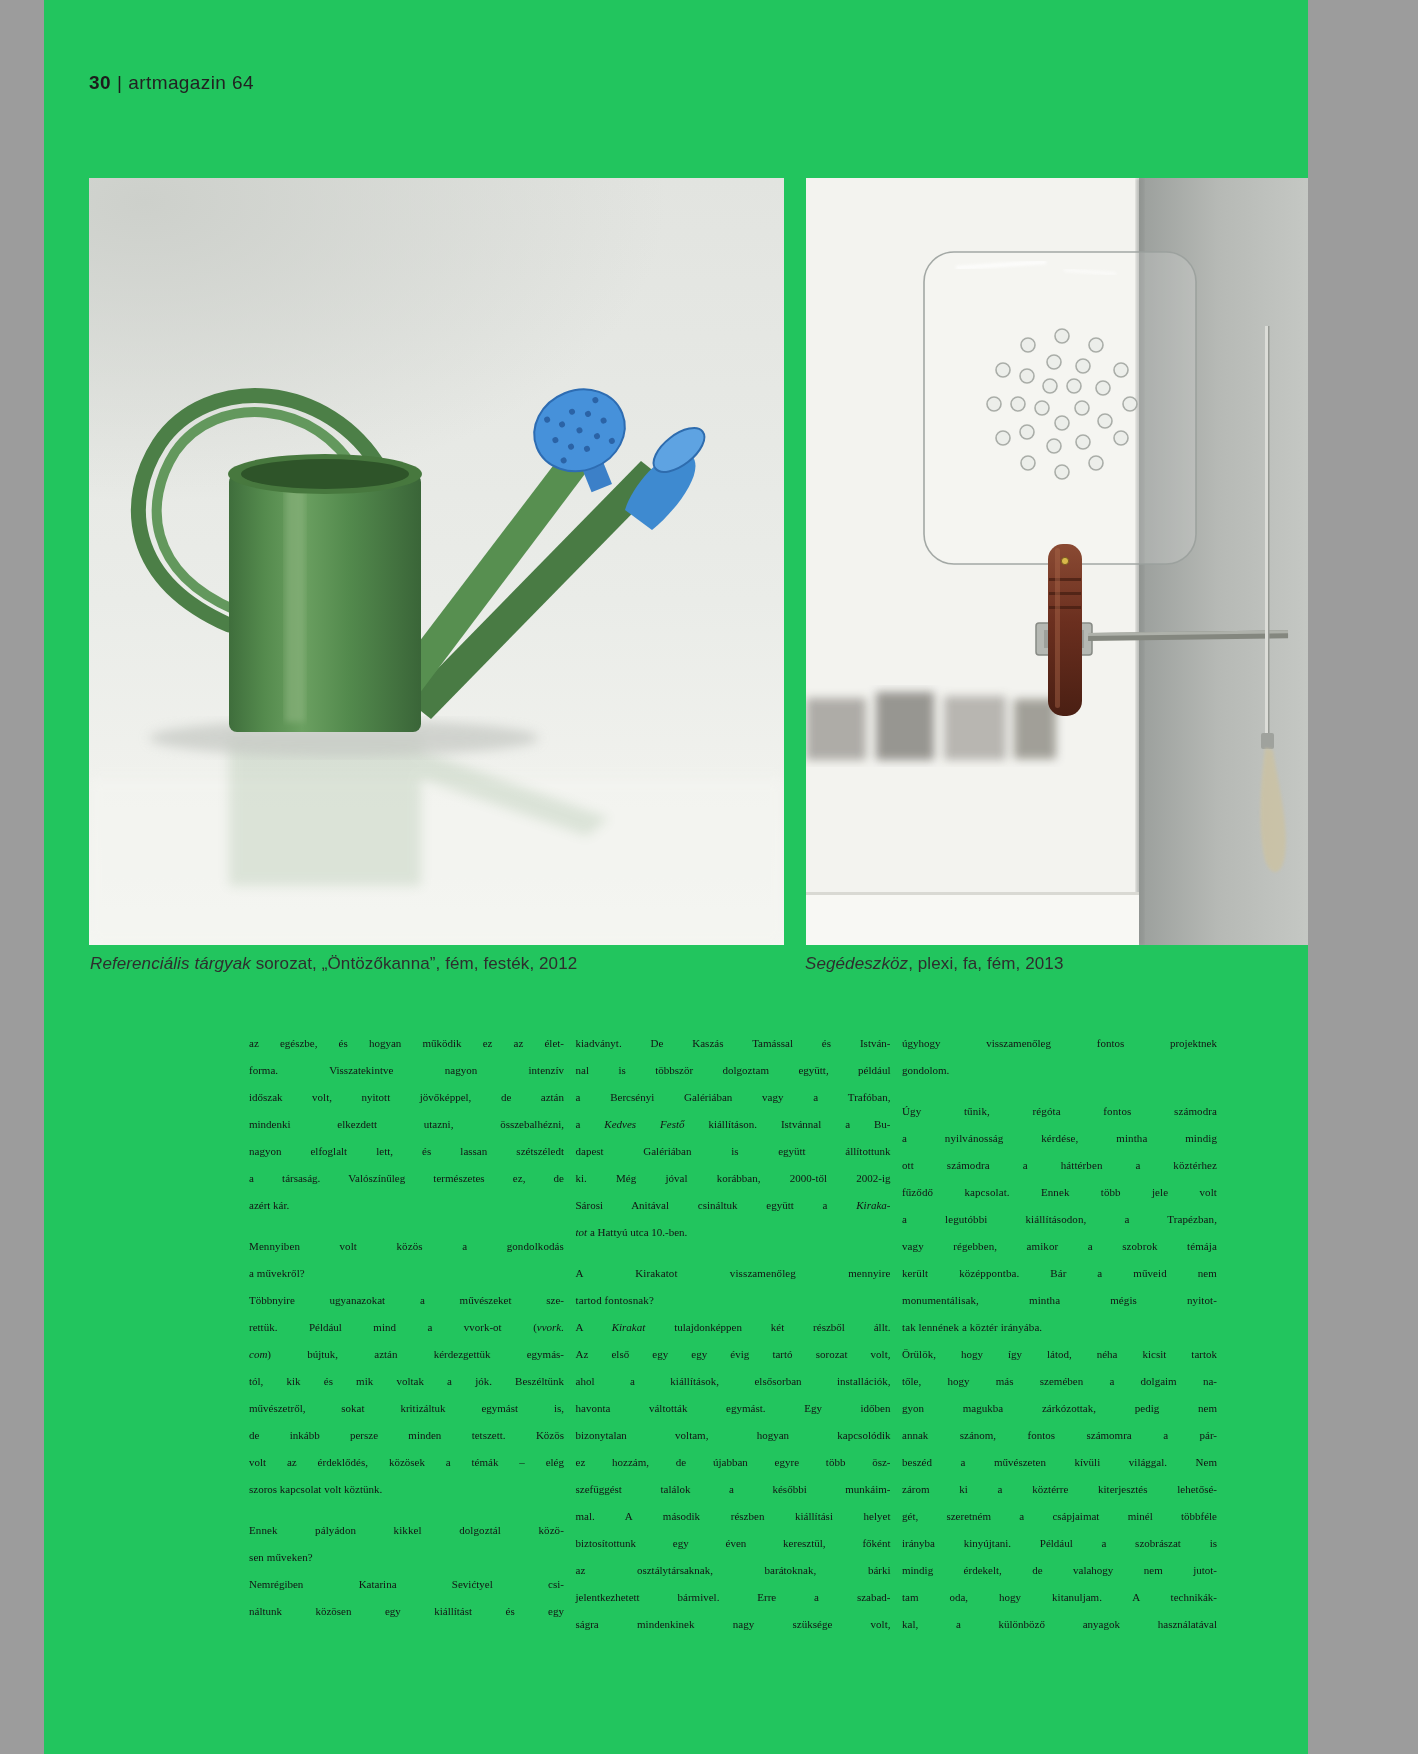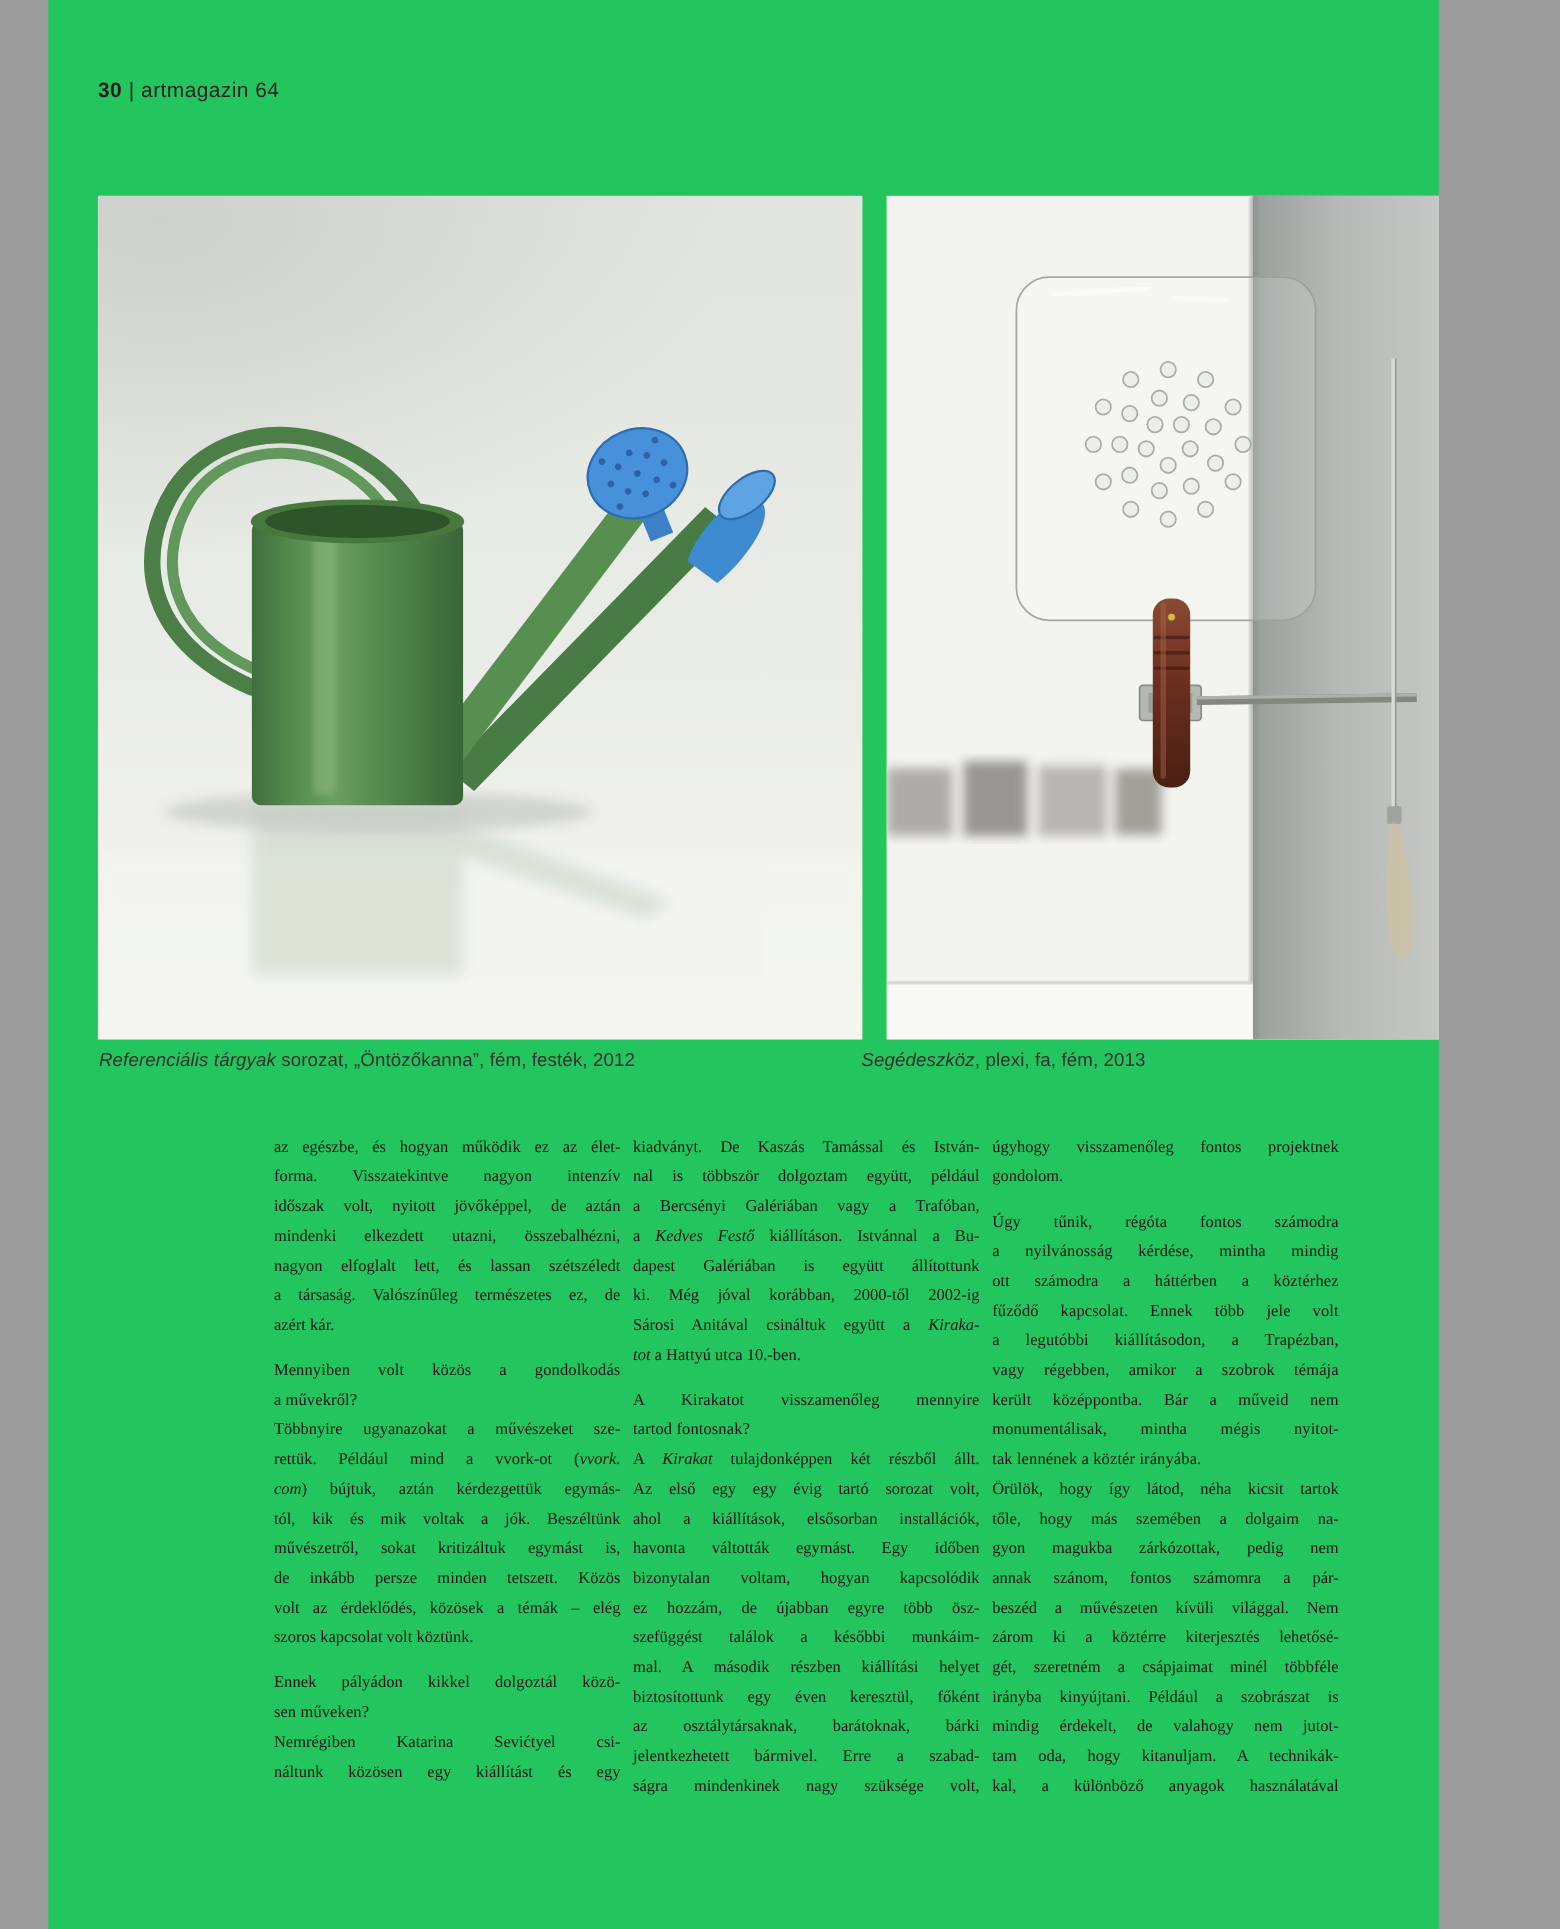--- a/index.html
+++ b/index.html
@@ -14,28 +14,28 @@
   
   .photo{position:absolute;top:178px;overflow:hidden;background:#e9eae6;}
   .photo.left{left:45px;width:695px;height:767px;}
   .photo.right{left:762px;width:530px;height:767px;background:#f2f2ee;}
   .photo svg{display:block;width:100%;height:100%;}
   
   .caption{position:absolute;top:954px;font-family:"Liberation Sans",sans-serif;
            font-size:17px;letter-spacing:.1px;color:#2e2e2e;}
   .caption i{font-style:italic;}
   .caption.left{left:46px;}
-  .caption.right{left:739px;}
+  .caption.right{left:761px;}
   
   .credit{position:absolute;left:1294px;top:195px;height:140px;
           font-family:"Liberation Sans",sans-serif;font-size:10.5px;color:#3c3c3c;
           writing-mode:vertical-rl;transform:rotate(180deg);letter-spacing:.2px;white-space:nowrap;}
   
   .columns{position:absolute;left:205px;top:1030px;width:968px;display:flex;}
-  .col{width:315px;margin-right:11.5px;font-size:15px;line-height:27px;}
+  .col{width:315px;margin-right:11.5px;font-size:11px;line-height:27px;}
   .col:last-child{margin-right:0;}
   .line{height:27px;white-space:nowrap;overflow:visible;}
   .line.just{white-space:normal;text-align:justify;text-align-last:justify;}
   .line.q{font-weight:400;letter-spacing:.1px;}
   .gap{height:14px;}
   .line i{}
 </style>
 </head>
 <body>
 

